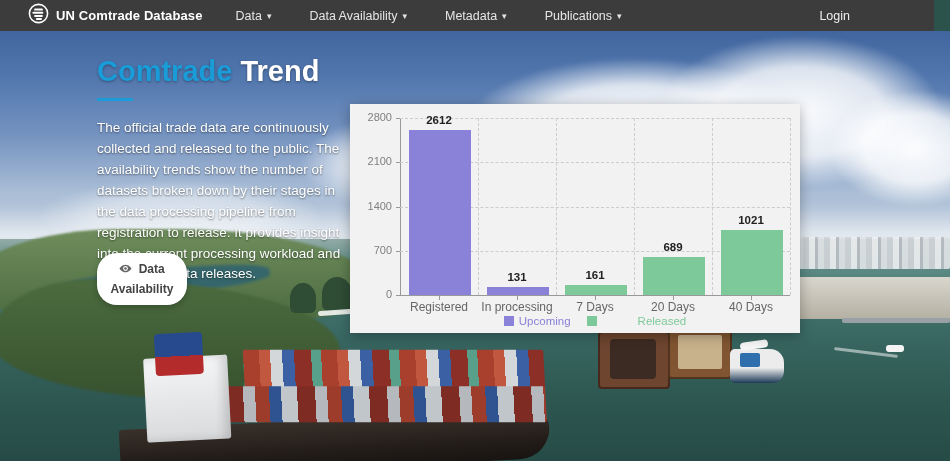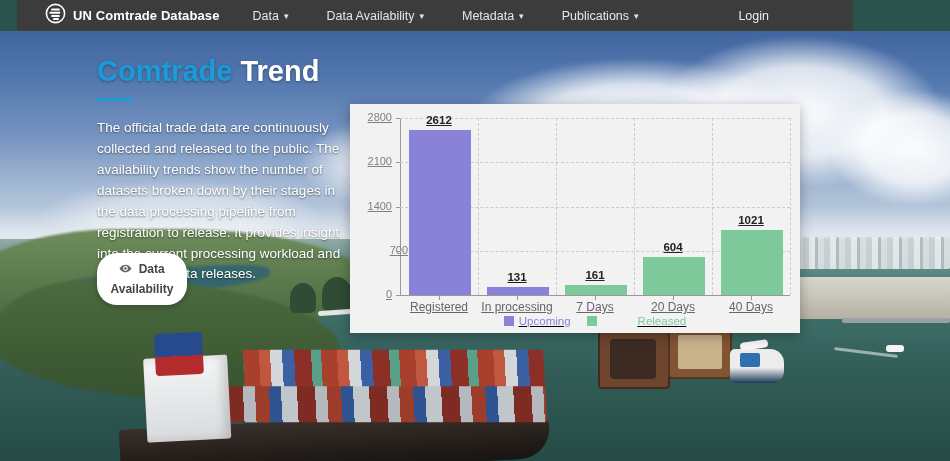--- a/index.html
+++ b/index.html
@@ -5,26 +5,25 @@
   * { box-sizing: border-box; margin: 0; padding: 0; }
   html, body { width: 950px; height: 461px; overflow: hidden; }
   body {
     font-family: "Liberation Sans", sans-serif;
     position: relative;
     background: #2b524b;
   }
 
   
   .navbar {
-    position: absolute; top: 0; left: 0; width: 836px; height: 31px;
+    position: absolute; top: 0; left: 0; width: 934px; height: 31px;
     background: #3c3c3c;
     display: flex; align-items: center;
     padding: 0 28px;
     z-index: 30;
-    margin-left: 17px;
   }
   .brand { display: flex; align-items: center; gap: 7px; cursor: pointer; }
   .brand-text { color: #fff; font-weight: bold; font-size: 13px; letter-spacing: .1px; }
   .nav-menu { display: flex; align-items: center; margin-left: 14px; }
   .nav-item {
     color: #e6e6e6; font-size: 12.5px; padding: 12px 19px; height: 31px;
     display: flex; align-items: center; gap: 5px; cursor: pointer;
   }
   .caret { font-size: 9px; color: #e6e6e6; margin-top: 1px; }
   .login {
@@ -148,21 +147,21 @@
     z-index: 11;
   }
   .eye-icon { vertical-align: -2px; margin-right: 3px; }
 
   
   .chart-panel {
     position: absolute; left: 350px; top: 73px; width: 450px; height: 229px;
     background: #f2f2f2; box-shadow: 0 3px 12px rgba(0,0,0,.3);
     z-index: 20;
   }
-  .chart-panel div { position: absolute; text-decoration: underline; }
+  .chart-panel div { position: absolute; }
   .ylabel { width: 42px; text-align: right; font-size: 11px; color: #808080; }
   .ytick { left: 46px; width: 4px; height: 1px; background: #999; }
   .grid-h { left: 50px; width: 390px; border-top: 1px dashed #ccc; height: 0; }
   .grid-v { top: 14px; height: 177px; border-left: 1px dashed #ccc; width: 0; }
   .axis-y { left: 50px; top: 14px; width: 1px; height: 177px; background: #999; }
   .axis-x { left: 50px; top: 191px; width: 390px; height: 1px; background: #999; }
   .bar { cursor: pointer; }
   .bar-value { font-size: 11.5px; font-weight: bold; color: #222; text-align: center; }
   .cat-label { top: 196px; font-size: 12px; color: #666; text-align: center; }
   .xtick { top: 192px; width: 1px; height: 4px; background: #999; }
@@ -282,21 +281,21 @@
           <span class="legend-swatch" style="background: rgb(138, 130, 216);"></span>
           <span class="legend-label" style="color: rgb(138, 130, 216);">Upcoming</span>
         </div>
         <div class="legend-item">
           <span class="legend-swatch" style="background: rgb(126, 201, 154);"></span>
           <span class="legend-label" style="color: rgb(126, 201, 154); padding-left: 36px;">Released</span>
         </div>
       </div>
   <div class="ylabel" style="left: 0px; top: 184px;">0</div>
       <div class="ytick" style="top: 191px;"></div>
-      <div class="ylabel" style="left: 16px; top: 139.75px;">700</div>
+      <div class="ylabel" style="left: 0px; top: 139.75px;">700</div>
       <div class="ytick" style="top: 146.75px;"></div>
       <div class="grid-h" style="top: 146.75px;"></div>
       <div class="ylabel" style="left: 0px; top: 95.5px;">1400</div>
       <div class="ytick" style="top: 102.5px;"></div>
       <div class="grid-h" style="top: 102.5px;"></div>
       <div class="ylabel" style="left: 0px; top: 51.25px;">2100</div>
       <div class="ytick" style="top: 58.25px;"></div>
       <div class="grid-h" style="top: 58.25px;"></div>
       <div class="ylabel" style="left: 0px; top: 7px;">2800</div>
       <div class="ytick" style="top: 14px;"></div>
@@ -312,21 +311,21 @@
       <div class="xtick" style="left: 89px;"></div>
       <div class="bar" style="left: 137px; top: 182.719px; width: 62px; height: 8.28107px; background: rgb(138, 130, 216);"></div>
       <div class="bar-value" style="left: 128px; width: 78px; top: 166.719px;">131</div>
       <div class="cat-label" style="left: 128px; width: 78px;">In processing</div>
       <div class="xtick" style="left: 167px;"></div>
       <div class="bar" style="left: 215px; top: 180.822px; width: 62px; height: 10.1775px; background: rgb(126, 201, 154);"></div>
       <div class="bar-value" style="left: 206px; width: 78px; top: 164.822px;">161</div>
       <div class="cat-label" style="left: 206px; width: 78px;">7 Days</div>
       <div class="xtick" style="left: 245px;"></div>
       <div class="bar" style="left: 293px; top: 152.819px; width: 62px; height: 38.1814px; background: rgb(126, 201, 154);"></div>
-      <div class="bar-value" style="left: 284px; width: 78px; top: 136.819px;">604</div>
+      <div class="bar-value" style="left: 284px; width: 78px; top: 136.819px;">689</div>
       <div class="cat-label" style="left: 284px; width: 78px;">20 Days</div>
       <div class="xtick" style="left: 323px;"></div>
       <div class="bar" style="left: 371px; top: 126.458px; width: 62px; height: 64.5418px; background: rgb(126, 201, 154);"></div>
       <div class="bar-value" style="left: 362px; width: 78px; top: 110.458px;">1021</div>
       <div class="cat-label" style="left: 362px; width: 78px;">40 Days</div>
       <div class="xtick" style="left: 401px;"></div>
     </div>
 </div>
 
 </body></html>

